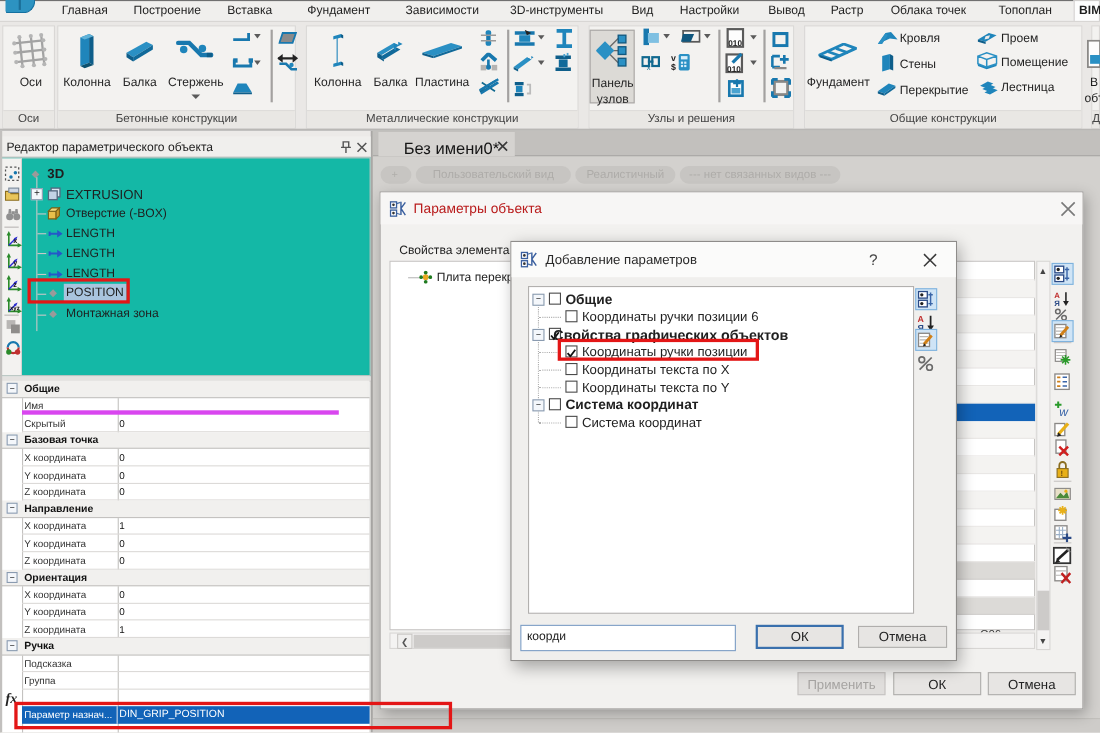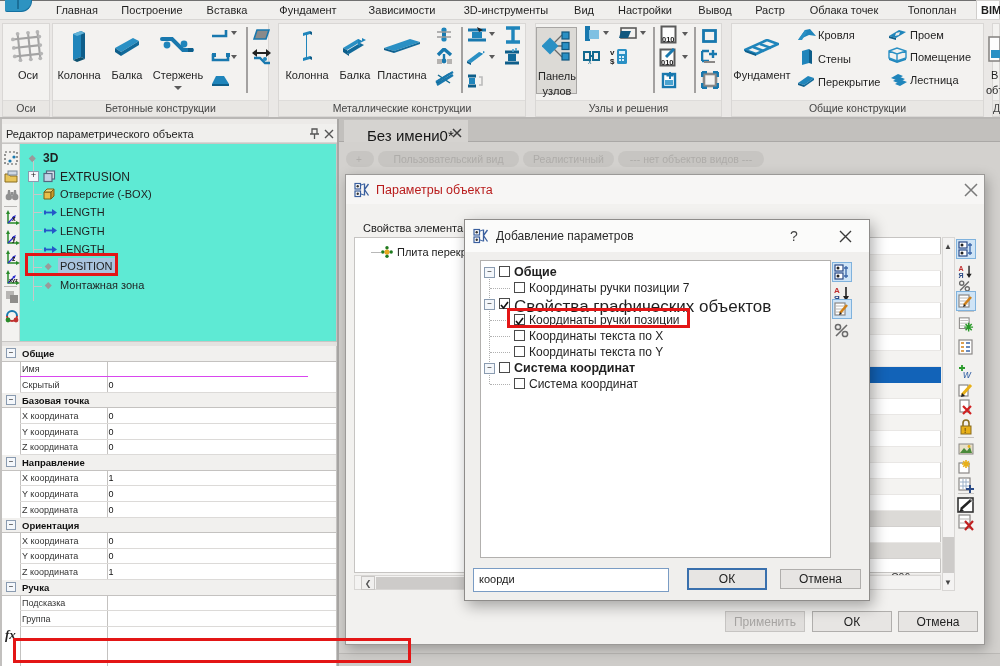--- a/index.html
+++ b/index.html
@@ -336,21 +336,21 @@
   <div class="a" style="left:0;top:5px;width:337px;height:19px;background:#f0efed;border-bottom:1px solid #d8d6d4">
     <div class="t" style="left:6px;top:5px;color:#222;font-size:11px">Редактор параметрического объекта</div>
     <svg class="a" style="left:309px;top:4px" width="11" height="12" viewBox="0 0 11 12">
         <path d="M3 1 L8 1 L8 6 L3 6 Z M1 6 L10 6 M5.5 6 L5.5 11" stroke="#555" stroke-width="1.3" fill="none"></path>
       </svg>
     <svg class="a" style="left:324px;top:5px" width="10" height="10" viewBox="0 0 10 10">
         <path d="M1 1 L9 9 M9 1 L1 9" stroke="#555" stroke-width="1.4"></path>
       </svg>
   </div>
 
-  <div class="a" style="left:0;top:24px;width:337px;height:199px;background:#5eead4;border:1px solid #c8c6c4">
+  <div class="a" style="left:0;top:24px;width:337px;height:199px;background:#14b8a6;border:1px solid #c8c6c4">
 
     <div class="a" style="left:0;top:0;width:19px;height:197px;background:#f3f2f0;border-right:1px solid #d5d3d1"></div>
     <svg class="a" style="left:3px;top:7px" width="15" height="15" viewBox="0 0 15 15">
       <rect x="1" y="1" width="12" height="12" fill="none" stroke="#555" stroke-width="1.2" stroke-dasharray="2 2"></rect>
       <circle cx="10" cy="6" r="1.6" fill="#1878ae"></circle>
         <circle cx="6" cy="10" r="1.6" fill="#1878ae"></circle>
     </svg>
     <svg class="a" style="left:3px;top:26px" width="15" height="14" viewBox="0 0 15 14">
       <path d="M1 12 L1 4 L5 4 L6 6 L13 6 L13 12 Z" fill="#e8c55a" stroke="#8a6d1f" stroke-width="1"></path>
       <rect x="4" y="1" width="9" height="4" fill="#cfd8e4" stroke="#7a8898" stroke-width="1"></rect>
@@ -457,21 +457,21 @@
 
   <div class="a" style="left:0;top:227px;width:337px;height:320px;background:#fff;border:1px solid #c8c6c4;border-bottom:none;font-size:11px">
 
     <div class="a" style="left:19px;top:0;width:1px;height:320px;background:#c4c2c0"></div>
     <div class="a" style="left:106px;top:0;width:1px;height:320px;background:#c4c2c0"></div>
   </div>
 <div class="a" style="left:1px;top:227.0px;width:335px;height:15.6px;background:#f1f0ee;border-bottom:1px solid #c4c2c0;z-index:2">
       <div class="exp" style="left:5px;top:2px;width:10px;height:10px;line-height:8px">–</div>
       <div class="t" style="left:21px;top:3px;font-weight:bold;font-size:9.5px;color:#111">Общие</div>
     </div>
-<div class="a" style="left:20px;top:242.6px;width:288px;height:15.6px;border-bottom:1px solid #d946ef">
+<div class="a" style="left:20px;top:242.6px;width:288px;height:15.6px;border-bottom:4px solid #d946ef">
       <div class="t" style="left:2px;top:3.5px;font-size:9px;color:#333;width:83px;overflow:hidden">Имя</div>
     </div>
 <div class="a" style="left:20px;top:258.2px;width:316px;height:15.6px;border-bottom:1px solid #dcdad8">
       <div class="t" style="left:2px;top:3.5px;font-size:9px;color:#333;width:83px;overflow:hidden">Скрытый</div>
       <div class="t" style="left:88.5px;top:3.5px;font-size:9px;color:#111">0</div>
     </div>
 <div class="a" style="left:1px;top:273.8px;width:335px;height:15.6px;background:#f1f0ee;border-bottom:1px solid #c4c2c0;z-index:2">
       <div class="exp" style="left:5px;top:2px;width:10px;height:10px;line-height:8px">–</div>
       <div class="t" style="left:21px;top:3px;font-weight:bold;font-size:9.5px;color:#111">Базовая точка</div>
     </div>
@@ -521,38 +521,43 @@
     </div>
 <div class="a" style="left:1px;top:461.0px;width:335px;height:15.6px;background:#f1f0ee;border-bottom:1px solid #c4c2c0;z-index:2">
       <div class="exp" style="left:5px;top:2px;width:10px;height:10px;line-height:8px">–</div>
       <div class="t" style="left:21px;top:3px;font-weight:bold;font-size:9.5px;color:#111">Ручка</div>
     </div>
 <div class="a" style="left:20px;top:476.6px;width:316px;height:15.6px;border-bottom:1px solid #dcdad8">
       <div class="t" style="left:2px;top:3.5px;font-size:9px;color:#333;width:83px;overflow:hidden">Подсказка</div>
     </div>
 <div class="a" style="left:20px;top:492.2px;width:316px;height:15.6px;border-bottom:1px solid #dcdad8">
       <div class="t" style="left:2px;top:3.5px;font-size:9px;color:#333;width:83px;overflow:hidden">Группа</div>
+    </div>
+<div class="a" style="left:20px;top:523.4px;width:316px;height:15.6px;background:#1263b8;z-index:2">
+      <div class="a" style="left:86px;top:0;bottom:0;width:1px;background:#d0dcea"></div>
+      <div class="t" style="left:2px;top:3.5px;font-size:9px;color:#fff;width:83px;overflow:hidden">Параметр назнач...</div>
+      <div class="t" style="left:88.5px;top:3px;font-size:9.5px;color:#fff">DIN_GRIP_POSITION</div>
     </div>
 <div class="t" style="left:5px;top:508.8px;font-family:'Liberation Serif',serif;font-style:italic;font-weight:bold;font-size:13px;color:#222">fx</div>
 </div>
 
 <div class="a" style="left:339px;top:119px;width:661px;height:547px;background:#d3d1ce">
 
   <div class="a" style="left:0;top:0;width:661px;height:23px;background:#c2c0bd;border-bottom:1px solid #aaa8a6"></div>
   <div class="a" style="left:5px;top:1px;width:124px;height:22px;background:#d5d3d0"></div>
   <div class="t" style="left:28px;top:9px;color:#161616;font-size:15px">Без имени0*</div>
   <svg class="a" style="left:113px;top:9px" width="10" height="10" viewBox="0 0 10 10">
       <path d="M1 1 L9 9 M9 1 L1 9" stroke="#3a3a3a" stroke-width="1.5"></path>
     </svg>
 
   <div class="a" style="left:7px;top:32px;width:28px;height:16px;background:#c7c5c2;border-radius:8px"></div>
   <div class="t" style="left:17px;top:36px;font-size:10px;color:#b0aeab">+</div>
   <div class="a" style="left:39px;top:32px;width:141px;height:16px;background:#c7c5c2;border-radius:8px;color:#aeaca9;font-size:10.5px;text-align:center;line-height:16px">Пользовательский вид</div>
   <div class="a" style="left:184px;top:32px;width:91px;height:16px;background:#c7c5c2;border-radius:8px;color:#aeaca9;font-size:10.5px;text-align:center;line-height:16px">Реалистичный</div>
-  <div class="a" style="left:279px;top:32px;width:146px;height:16px;background:#c7c5c2;border-radius:8px;color:#aeaca9;font-size:10.5px;text-align:center;line-height:16px">--- нет объектов видов ---</div>
+  <div class="a" style="left:279px;top:32px;width:146px;height:16px;background:#c7c5c2;border-radius:8px;color:#aeaca9;font-size:10.5px;text-align:center;line-height:16px">--- нет связанных видов ---</div>
 
   <div class="a" style="left:0;top:534px;width:661px;height:1px;background:#bbb9b6"></div>
   <div class="a" style="left:0;top:535px;width:661px;height:12px;background:#ceccc9"></div>
 </div>
 
 <div class="a" style="left:345px;top:174px;width:640px;height:471px;background:#f2f1ef;border:1px solid #9b9997;box-shadow:2px 4px 12px rgba(0,0,0,.28);z-index:10">
 
   <div class="a" style="left:0;top:0;width:638px;height:29px;background:#f7f6f5"></div>
   <svg class="a" style="left:8px;top:7px" width="16" height="16" viewBox="0 0 16 16">
     <path d="M4 4 L10 2 M4 11 L10 13" stroke="#4a6fa8" stroke-width="1.1" fill="none"></path>
@@ -719,27 +724,27 @@
 
   <div class="a" style="left:15px;top:40px;width:351px;height:298px;background:#fff;border:1px solid #b2b0ae;font-size:12px">
     <div class="a" style="left:8px;top:11px;width:1px;height:112px;border-left:1px dotted #b0b0b0"></div>
 
     <div class="exp" style="left:3px;top:6px">–</div>
     <div class="cb" style="left:18px;top:5px"></div>
     <div class="t" style="left:33px;top:5px;font-weight:bold;font-size:12.5px">Общие</div>
 
     <div class="a" style="left:9px;top:27px;width:20px;height:1px;border-top:1px dotted #b0b0b0"></div>
     <div class="cb" style="left:33px;top:21px"></div>
-    <div class="t" style="left:48px;top:21px">Координаты ручки позиции 7</div>
+    <div class="t" style="left:48px;top:21px">Координаты ручки позиции 6</div>
 
     <div class="exp" style="left:3px;top:38px">–</div>
     <div class="cb" style="left:18px;top:37px"><svg width="9" height="9" viewBox="0 0 9 9">
           <path d="M1 4 L3.5 7 L8 1" stroke="#111" stroke-width="1.6" fill="none"></path>
         </svg></div>
-    <div class="t" style="left:33px;top:37px;font-weight:normal;font-size:17px">Свойства графических объектов</div>
+    <div class="t" style="left:22px;top:37px;font-weight:bold;font-size:13px">Свойства графических объектов</div>
 
     <div class="a" style="left:9px;top:59px;width:20px;height:1px;border-top:1px dotted #b0b0b0"></div>
     <div class="cb" style="left:33px;top:53px"><svg width="9" height="9" viewBox="0 0 9 9">
           <path d="M1 4 L3.5 7 L8 1" stroke="#111" stroke-width="1.6" fill="none"></path>
         </svg></div>
     <div class="t" style="left:48px;top:53px">Координаты ручки позиции</div>
 
     <div class="a" style="left:9px;top:75px;width:20px;height:1px;border-top:1px dotted #b0b0b0"></div>
     <div class="cb" style="left:33px;top:69px"></div>
     <div class="t" style="left:48px;top:69px">Координаты текста по X</div>

